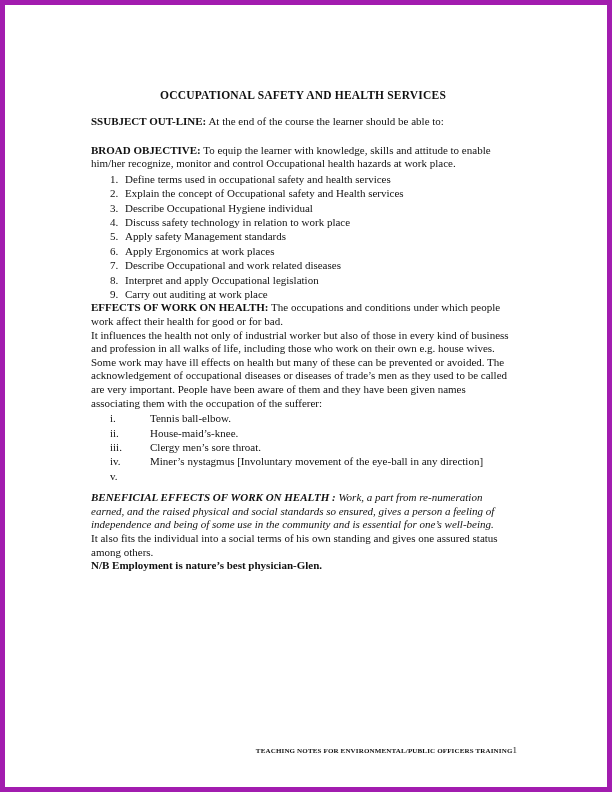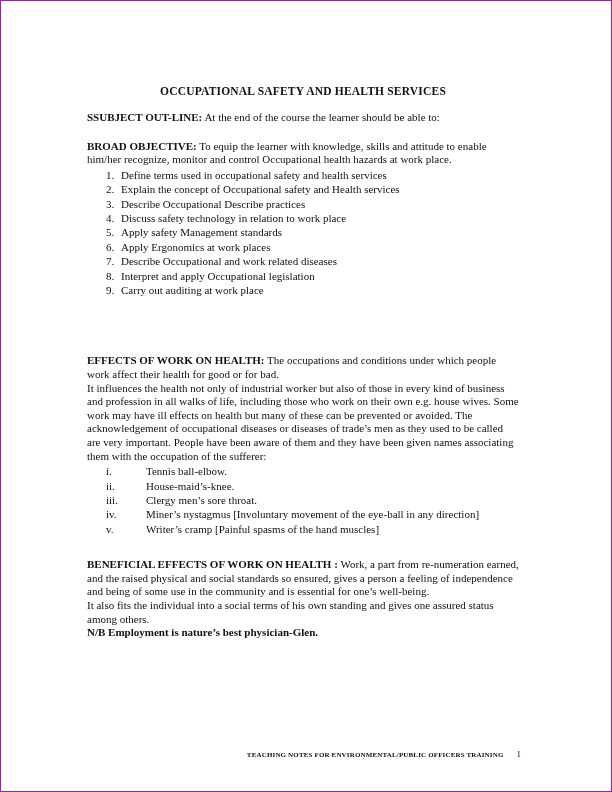--- a/index.html
+++ b/index.html
@@ -6,38 +6,38 @@
   html, body { background: #ffffff; }
   body {
     font-family: "Liberation Serif", serif;
     color: #111111;
   }
   .page {
     position: relative;
     width: 612px;
     height: 792px;
     background: #ffffff;
-    border: 1px solid #a21caf;
+    border: 5px solid #a21caf;
     padding: 84px 92px 0 86px;
     overflow: hidden;
   }
   .doc-title {
     font-size: 11.5px;
     font-weight: bold;
     text-align: center;
     letter-spacing: 0.2px;
   }
   .para {
     font-size: 11px;
     line-height: 13.6px;
   }
   .sec-broad { margin-top: 15px; }
   .sec-outline { margin-top: 14px; }
-  .sec-effects { margin-top: 57px; }
-  .sec-beneficial { margin-top: 22px; }
+  .sec-effects { }
+  .sec-beneficial { margin-top: 8px; font-style: italic; }
   .list { margin-top: 1px; }
   .list-row {
     display: flex;
     font-size: 11px;
     line-height: 14.4px;
   }
   .numbered .marker {
     margin-left: 19px;
     width: 15px;
     flex: 0 0 auto;
@@ -48,21 +48,20 @@
     flex: 0 0 auto;
   }
   .item-text { flex: 1 1 auto; }
   .note-line { font-weight: bold; }
   .page-footer {
     position: absolute;
     right: 90px;
     bottom: 32px;
     display: flex;
     align-items: baseline;
-    gap: 13px;
   }
   .footer-text {
     font-size: 7px;
     font-weight: bold;
     letter-spacing: 0.15px;
   }
   .footer-page { font-size: 9px; }
   b { font-weight: bold; }
 </style>
 </head>
@@ -80,21 +79,21 @@
     <div class="list-row">
         <span class="marker">1.</span>
         <span class="item-text">Define terms used in occupational safety and health services</span>
       </div>
     <div class="list-row">
         <span class="marker">2.</span>
         <span class="item-text">Explain the concept of Occupational safety and Health services</span>
       </div>
     <div class="list-row">
         <span class="marker">3.</span>
-        <span class="item-text">Describe Occupational Describe practices</span>
+        <span class="item-text">Describe Occupational Hygiene individual</span>
       </div>
     <div class="list-row">
         <span class="marker">4.</span>
         <span class="item-text">Discuss safety technology in relation to work place</span>
       </div>
     <div class="list-row">
         <span class="marker">5.</span>
         <span class="item-text">Apply safety Management standards</span>
       </div>
     <div class="list-row">
@@ -130,21 +129,20 @@
     <div class="list-row">
         <span class="marker">iii.</span>
         <span class="item-text">Clergy men’s sore throat.</span>
       </div>
     <div class="list-row">
         <span class="marker">iv.</span>
         <span class="item-text">Miner’s nystagmus [Involuntary movement of the eye-ball in any direction]</span>
       </div>
     <div class="list-row">
         <span class="marker">v.</span>
-        <span class="item-text">Writer’s cramp [Painful spasms of the hand muscles]</span>
       </div>
   </div>
 
   <p class="para sec-beneficial"><b>BENEFICIAL EFFECTS OF WORK ON HEALTH :</b> <span>Work, a part from re-numeration earned, and the raised physical and social standards so ensured, gives a person a feeling of independence and being of some use in the community and is essential for one’s well-being.</span></p>
   <p class="para">It also fits the individual into a social terms of his own standing and gives one assured status among others.</p>
   <p class="para note-line">N/B Employment is nature’s best physician-Glen.</p>
 
   <div class="page-footer">
     <span class="footer-text">TEACHING NOTES FOR ENVIRONMENTAL/PUBLIC OFFICERS TRAINING</span>
     <span class="footer-page">1</span>

